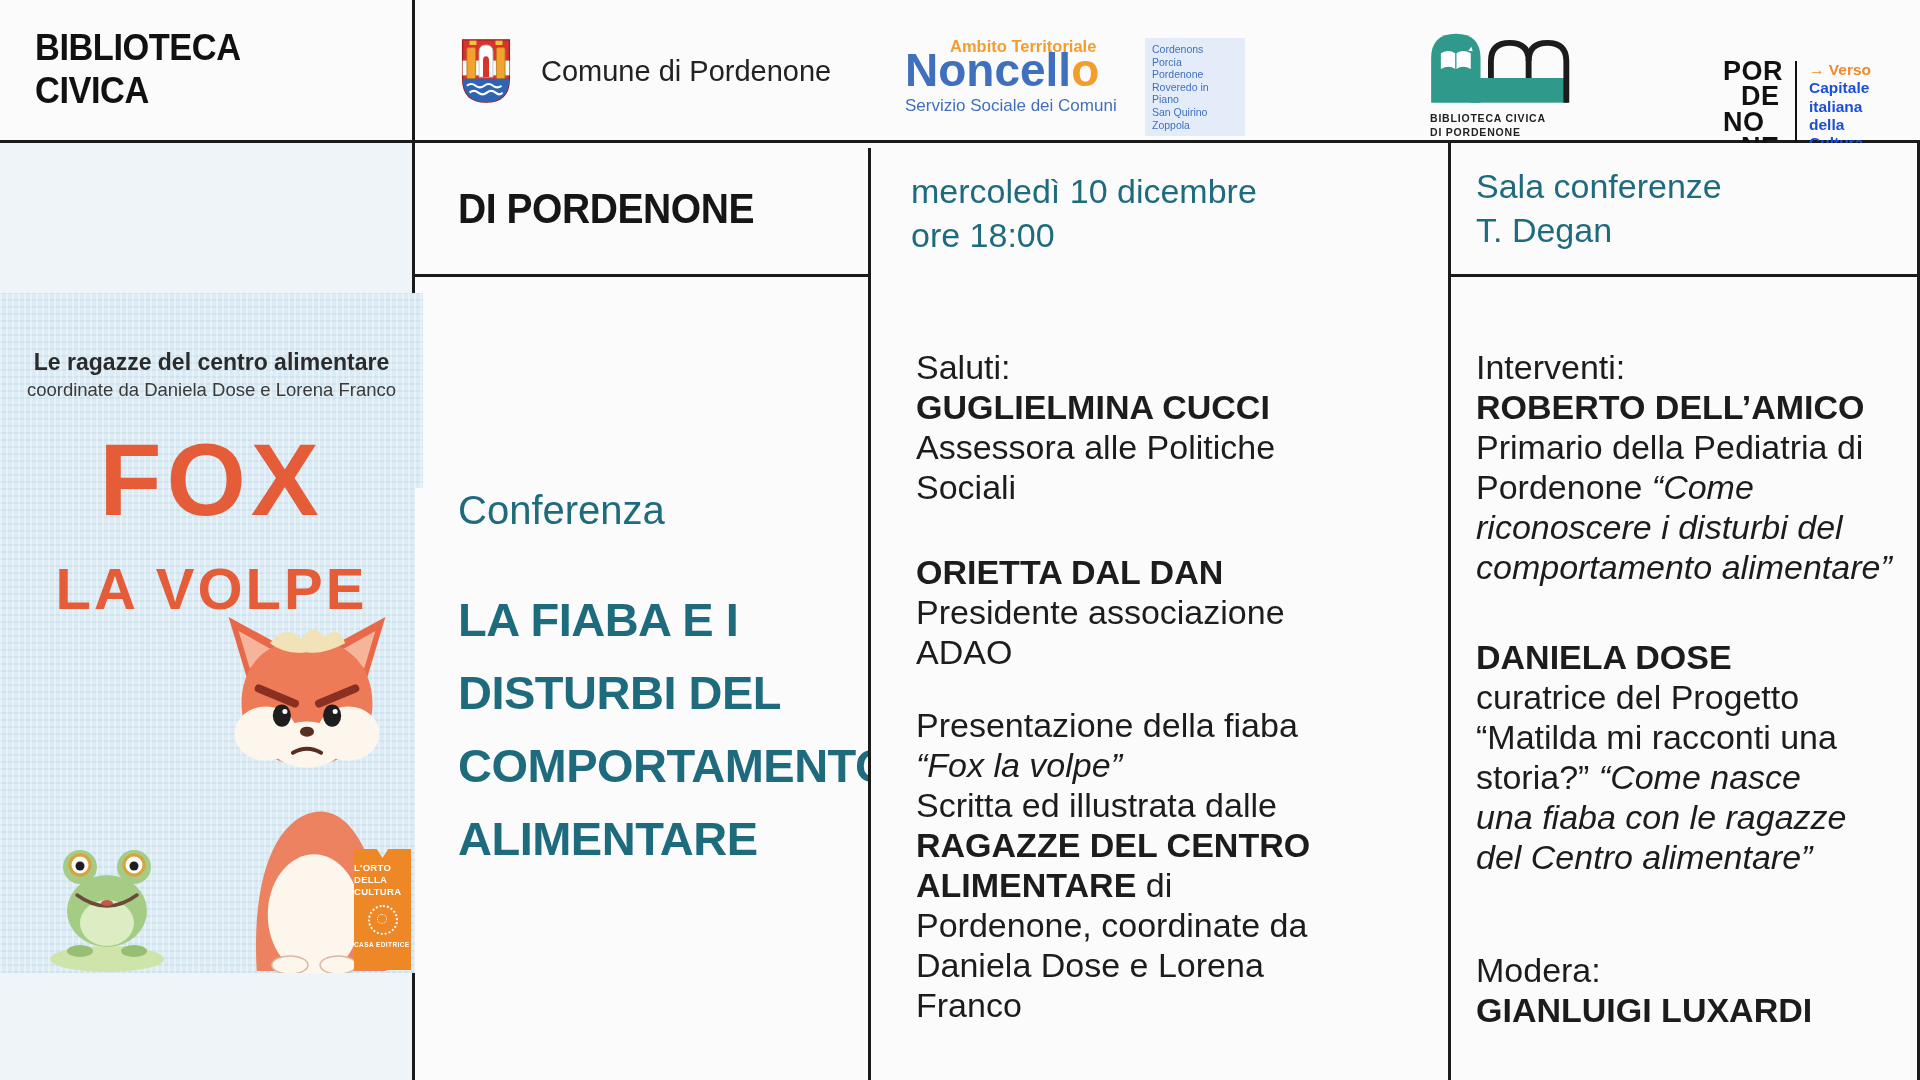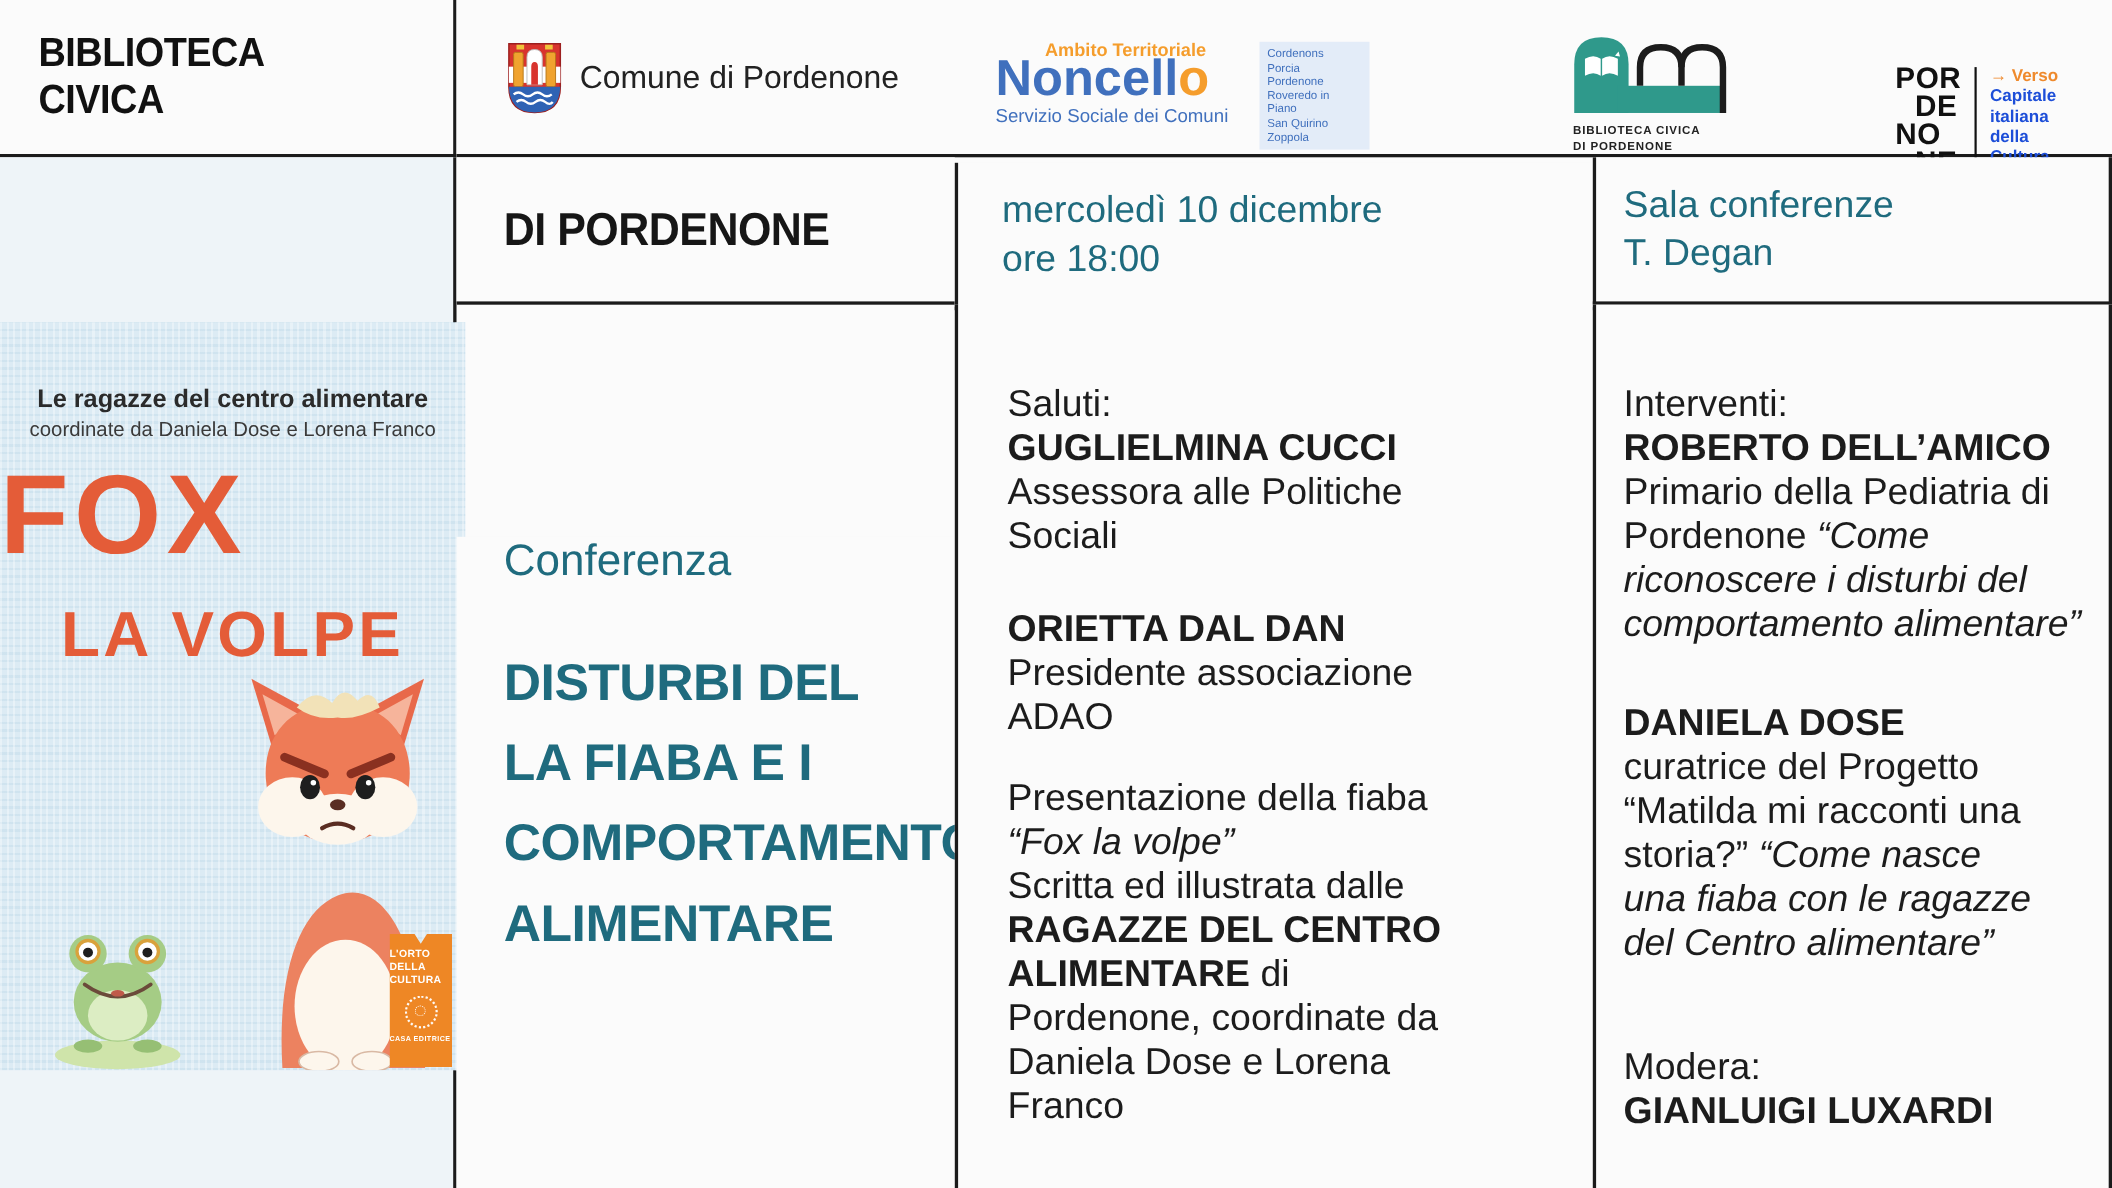--- a/index.html
+++ b/index.html
@@ -31,21 +31,21 @@
 
   .pre{white-space:pre-line;}
   .condensed{display:inline-block;transform:scaleX(.93);transform-origin:left center;}
 
   
   .lib-title{padding:26px 0 0 35px;font-size:37px;line-height:43px;font-weight:700;color:#111;letter-spacing:-.5px;}
 
   
   #c-logos{position:relative;}
   .logo-group{position:absolute;}
-  .comune{left:45px;top:33px;display:flex;align-items:center;gap:15px;height:76px;}
+  .comune{left:45px;top:33px;display:flex;align-items:center;gap:29px;height:76px;}
   .comune-label{font-size:29px;color:#222;}
   .noncello{left:490px;top:40px;width:340px;height:80px;}
   .non-ambito{position:absolute;left:45px;top:-3px;font-size:16.5px;font-weight:600;color:var(--non-orange);}
   .non-name{position:absolute;left:0;top:7px;font-size:46px;font-weight:700;color:var(--non-blue);line-height:1;}
   .non-name .o-orange{color:var(--non-orange);}
   .non-sub{position:absolute;left:0;top:56px;font-size:17px;font-weight:500;color:var(--non-blue);}
   .non-munis{position:absolute;left:240px;top:-2px;width:100px;background:#e3ecf8;padding:5px 7px;font-size:10.5px;line-height:1.2;color:var(--non-blue);box-sizing:border-box;}
   .biblogo{left:1015px;top:26px;width:150px;text-align:left;}
   .biblogo-text{margin-top:3px;font-size:10.5px;font-weight:600;letter-spacing:.8px;line-height:1.35;color:#222;}
   .pn2027{left:1308px;top:34px;display:flex;align-items:flex-start;gap:9px;margin-top:25px;}
@@ -57,21 +57,21 @@
   .pn-tagline{color:#1d4ed8;}
 
   
   .cover-art{position:absolute;left:0;top:150px;width:423px;height:680px;overflow:hidden;
     background-color:#dcebf4;
     background-image:repeating-linear-gradient(90deg,rgba(255,255,255,.35) 0 2px,rgba(255,255,255,0) 2px 6px),
                      repeating-linear-gradient(0deg,rgba(170,205,224,.25) 0 2px,rgba(255,255,255,0) 2px 7px);}
   .cover-heading{margin-top:56px;text-align:center;position:relative;z-index:2;}
   .ch-bold{font-size:23px;font-weight:700;color:#2b2b2b;}
   .ch-sub{font-size:18.5px;color:#3a3a3a;margin-top:3px;}
-  .fox-title{text-align:left;font-size:102px;font-weight:800;color:var(--fox-orange);line-height:1;margin-top:16px;letter-spacing:5px;position:relative;z-index:2;}
+  .fox-title{text-align:center;font-size:102px;font-weight:800;color:var(--fox-orange);line-height:1;margin-top:28px;letter-spacing:5px;position:relative;z-index:2;}
   .fox-subtitle{text-align:center;font-size:58px;font-weight:800;color:var(--fox-orange);margin-top:24px;letter-spacing:3px;position:relative;z-index:2;}
   .fox-art{position:absolute;left:198px;top:318px;width:218px;height:362px;z-index:1;}
   .frog-art{position:absolute;left:50px;top:518px;width:115px;height:162px;z-index:1;}
   .publisher-badge{position:absolute;right:12px;bottom:3px;width:57px;height:121px;background:var(--badge-orange);
     color:#fff;text-align:left;z-index:3;box-sizing:border-box;padding-top:13px;
     clip-path:polygon(0 0,40% 0,50% 9px,60% 0,100% 0,100% 100%,0 100%);}
   .badge-top{font-size:9.5px;font-weight:700;line-height:1.25;letter-spacing:.3px;}
   .badge-spiral{width:26px;height:26px;margin:7px auto 6px auto;border:2px dotted rgba(255,255,255,.95);border-radius:50%;position:relative;}
   .badge-spiral::after{content:"";position:absolute;left:7px;top:7px;width:8px;height:8px;border:1.5px dotted rgba(255,255,255,.95);border-radius:50%;}
   .badge-bottom{font-size:6.5px;font-weight:700;letter-spacing:.4px;}
@@ -245,22 +245,22 @@
 ore 18:00</div>
   </div>
   <div class="cell" id="c-room">
     <div class="slot-text pre">Sala conferenze
 T. Degan</div>
   </div>
 
   <div class="cell" id="c-conf">
     <div class="kicker">Conferenza</div>
     <div class="conf-title">
+      <div>LA FIABA E I</div>
       <div>DISTURBI DEL</div>
-      <div>LA FIABA E I</div>
       <div>COMPORTAMENTO</div>
       <div>ALIMENTARE</div>
     </div>
 
   </div>
 
   <div class="cell" id="c-prog">
     <div class="prog">
       <div>
         <div>Saluti:</div>

